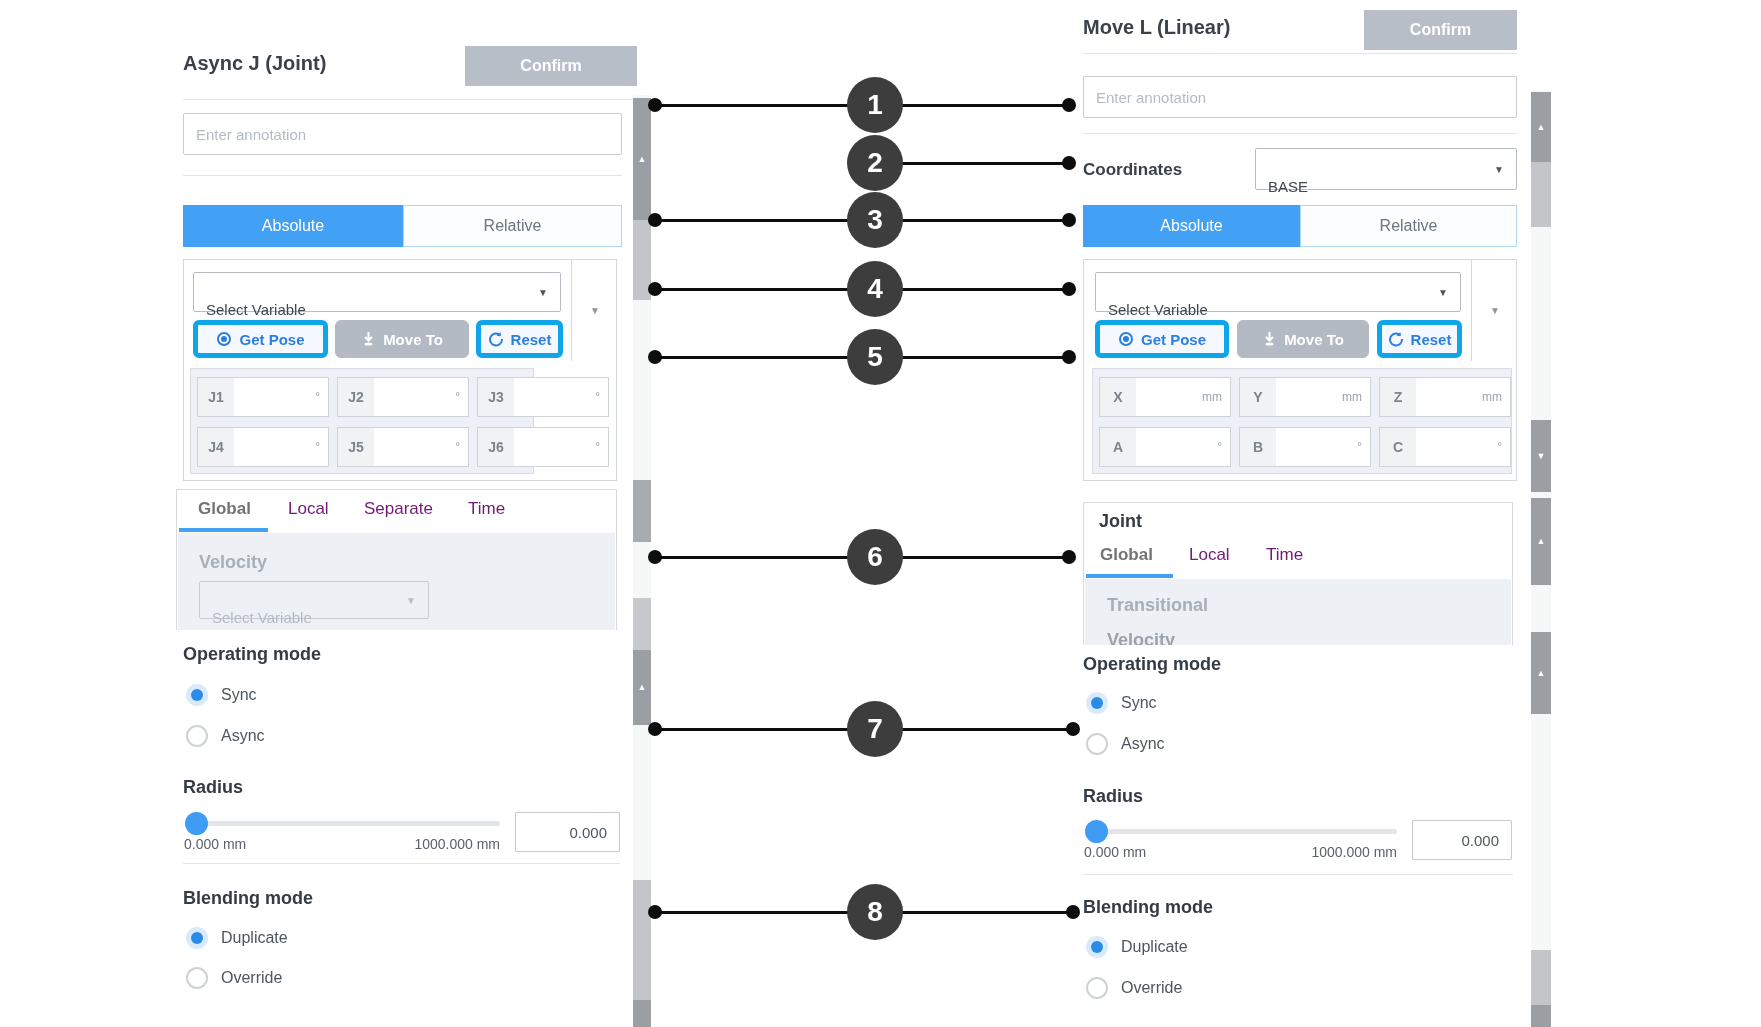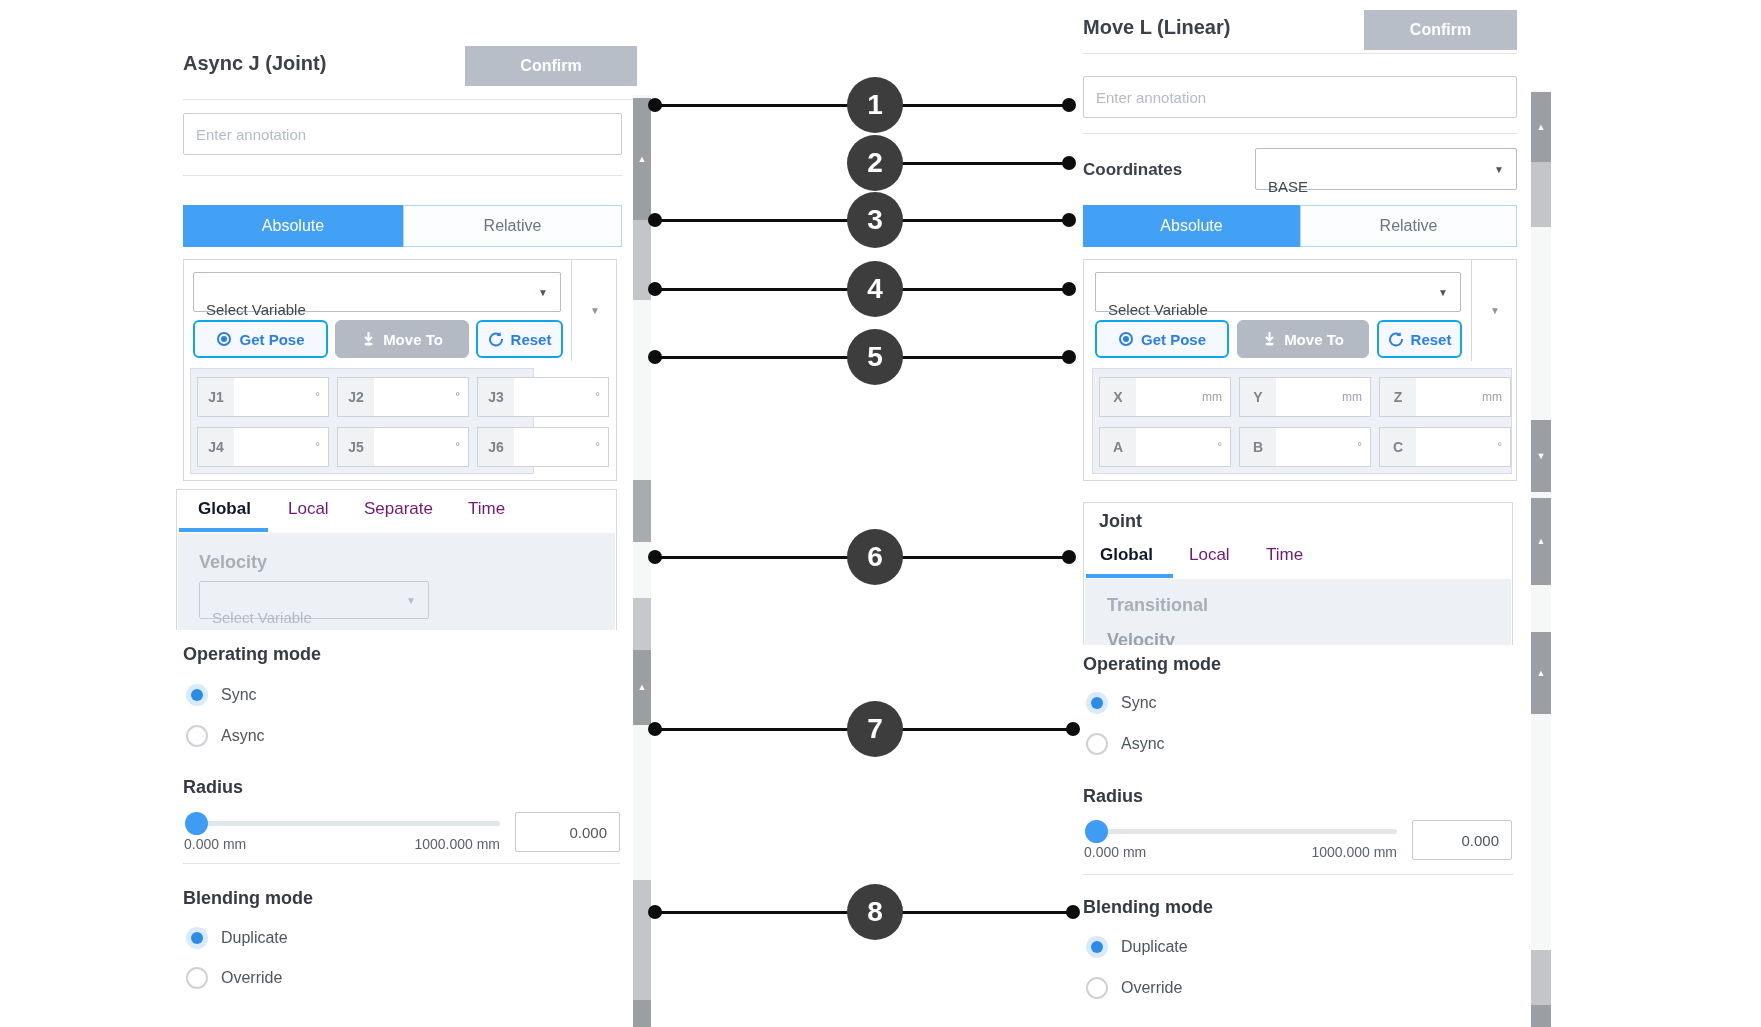--- a/index.html
+++ b/index.html
@@ -8,21 +8,21 @@
   .abs{position:absolute;}
   
   .panel-title{font-size:20px;font-weight:700;color:#3a414b;}
   .h-label{font-size:18px;font-weight:700;color:#343b44;}
   .divider{height:1px;background:#e1e4e7;}
   
   .btn-confirm{background:#b8bec8;color:#fff;font-weight:700;font-size:16px;border:none;
     border-radius:0;display:flex;align-items:center;justify-content:center;cursor:pointer;}
   .btn{display:flex;align-items:center;justify-content:center;gap:7px;font-size:15px;font-weight:700;
     border-radius:6px;box-sizing:border-box;cursor:pointer;}
-  .btn.outline{background:#f5f9ff;border:2px solid #0ea5e9;color:#2c7fe2;}
+  .btn.outline{background:#f5f9ff;border:5px solid #0ea5e9;color:#2c7fe2;}
   .btn.gray{background:#b4bac3;border:1px solid #b4bac3;color:#fff;}
   
   .text-input{box-sizing:border-box;border:1px solid #c9cdd2;border-radius:2px;padding:0 12px;
     font-size:15px;color:#454c55;outline:none;font-family:inherit;background:#fff;}
   .text-input::placeholder{color:#b4bbc3;}
   .sel-box{box-sizing:border-box;border:1px solid #b7bcc2;border-radius:2px;background:#fff;
     display:flex;align-items:center;justify-content:space-between;padding:0 12px;cursor:pointer;}
   .sel-text{font-size:15px;color:#3e4650;margin-top:34px;}
   .caret{font-size:10px;color:#4d555e;}
   .sel-box.disabled{border-color:#c6ccd2;background:transparent;}
@@ -38,21 +38,21 @@
   .expander .caret{color:#8d959d;}
   .jgrid{background:#edf1f7;border:1px solid #d9dde2;box-sizing:border-box;}
   .field{position:absolute;background:#fff;border:1px solid #ced3d8;box-sizing:border-box;height:40px;
     display:flex;align-items:center;}
   .flabel{width:36px;align-self:stretch;background:#f0f2f4;color:#7c848d;font-weight:700;font-size:14px;
     display:flex;align-items:center;justify-content:center;}
   .funit{margin-left:auto;margin-right:8px;font-size:12px;color:#9ba3ab;}
   
   .sp-container{border:1px solid #d6dade;border-bottom:none;box-sizing:border-box;overflow:hidden;background:#fff;}
   .sp-tab{position:absolute;font-size:17px;color:#701a75;cursor:pointer;white-space:nowrap;}
-  .sp-tab.active{color:#0f172a;font-weight:700;}
+  .sp-tab.active{color:#737373;font-weight:700;}
   .sp-underline{position:absolute;height:4px;background:#42a1f5;}
   .sp-gray{position:absolute;left:1px;right:1px;bottom:0;background:#edf1f6;}
   .gray-label{font-size:18px;font-weight:700;color:#a7afb9;}
   
   .radio-row{display:flex;align-items:center;gap:13px;cursor:pointer;}
   .radio{width:22px;height:22px;border-radius:50%;flex:0 0 auto;position:relative;}
   .radio.sel{background:#d8eafc;}
   .radio.sel::after{content:'';position:absolute;inset:5px;background:#2b8ce8;border-radius:50%;}
   .radio.unsel{background:#fff;border:2px solid #cdd2d7;box-sizing:border-box;}
   .radio-label{font-size:16px;color:#4d565e;}

